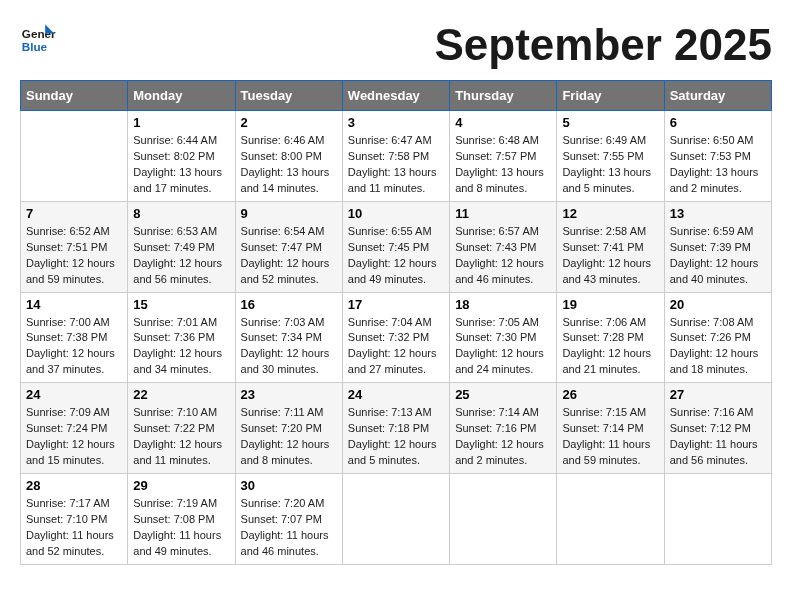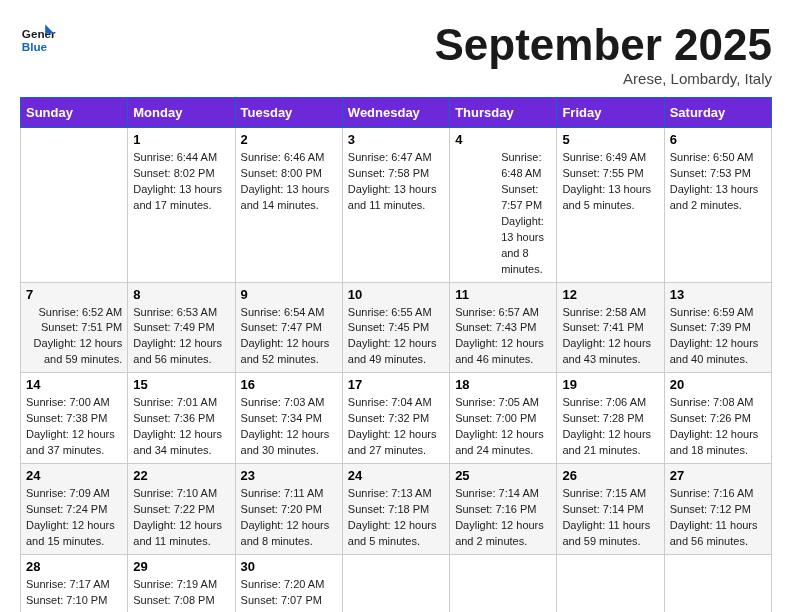--- a/index.html
+++ b/index.html
@@ -36,21 +36,21 @@
     .location {
       font-size: 15px;
       color: #444;
     }
     table {
       width: 100%;
       border-collapse: collapse;
       font-size: 11px;
     }
     thead tr th {
-      background-color: #6d28d9;
+      background-color: #737373;
       color: #fff;
       padding: 7px 5px;
       text-align: left;
       font-size: 13px;
       font-weight: bold;
       border: 1px solid #1565c0;
     }
     tbody tr td {
       border: 1px solid #ccc;
       vertical-align: top;
@@ -84,21 +84,20 @@
 <div class="header">
   <div class="logo">
     <svg class="logo-icon" viewBox="0 0 40 40">
       <text x="2" y="20" font-size="13" font-weight="bold" fill="#1a1a1a">General</text>
       <text x="2" y="34" font-size="13" font-weight="bold" fill="#1565c0">Blue</text>
       <polygon points="28,5 38,15 28,15" fill="#1565c0"></polygon>
     </svg>
   </div>
   <div class="title-block">
     <div class="month-title">September 2025</div>
-    <div class="location">Arese, Lombardy, Italy</div>
   </div>
 </div>
 
 <table>
   <thead>
     <tr>
     <th>Sunday</th>
         <th>Monday</th>
         <th>Tuesday</th>
         <th>Wednesday</th>
@@ -126,21 +125,21 @@
         </td>
         <td>
           <div class="day-number">3</div>
           <div class="day-info" style="white-space: pre-line;">Sunrise: 6:47 AM
 Sunset: 7:58 PM
 Daylight: 13 hours
 and 11 minutes.</div>
         </td>
         <td>
           <div class="day-number">4</div>
-          <div class="day-info" style="white-space: pre-line; margin-left: 46px;">Sunrise: 6:48 AM
+          <div class="day-info" style="white-space: pre-line;">Sunrise: 6:48 AM
 Sunset: 7:57 PM
 Daylight: 13 hours
 and 8 minutes.</div>
         </td>
         <td>
           <div class="day-number">5</div>
           <div class="day-info" style="white-space: pre-line;">Sunrise: 6:49 AM
 Sunset: 7:55 PM
 Daylight: 13 hours
 and 5 minutes.</div>
@@ -149,21 +148,21 @@
           <div class="day-number">6</div>
           <div class="day-info" style="white-space: pre-line;">Sunrise: 6:50 AM
 Sunset: 7:53 PM
 Daylight: 13 hours
 and 2 minutes.</div>
         </td>
       </tr>
       <tr>
         <td>
           <div class="day-number">7</div>
-          <div class="day-info" style="white-space: pre-line; text-align: right;">Sunrise: 6:52 AM
+          <div class="day-info" style="white-space: pre-line;">Sunrise: 6:52 AM
 Sunset: 7:51 PM
 Daylight: 12 hours
 and 59 minutes.</div>
         </td>
         <td>
           <div class="day-number">8</div>
           <div class="day-info" style="white-space: pre-line;">Sunrise: 6:53 AM
 Sunset: 7:49 PM
 Daylight: 12 hours
 and 56 minutes.</div>
@@ -229,21 +228,21 @@
         <td>
           <div class="day-number">17</div>
           <div class="day-info" style="white-space: pre-line;">Sunrise: 7:04 AM
 Sunset: 7:32 PM
 Daylight: 12 hours
 and 27 minutes.</div>
         </td>
         <td>
           <div class="day-number">18</div>
           <div class="day-info" style="white-space: pre-line;">Sunrise: 7:05 AM
-Sunset: 7:00 PM
+Sunset: 7:30 PM
 Daylight: 12 hours
 and 24 minutes.</div>
         </td>
         <td>
           <div class="day-number">19</div>
           <div class="day-info" style="white-space: pre-line;">Sunrise: 7:06 AM
 Sunset: 7:28 PM
 Daylight: 12 hours
 and 21 minutes.</div>
         </td>

